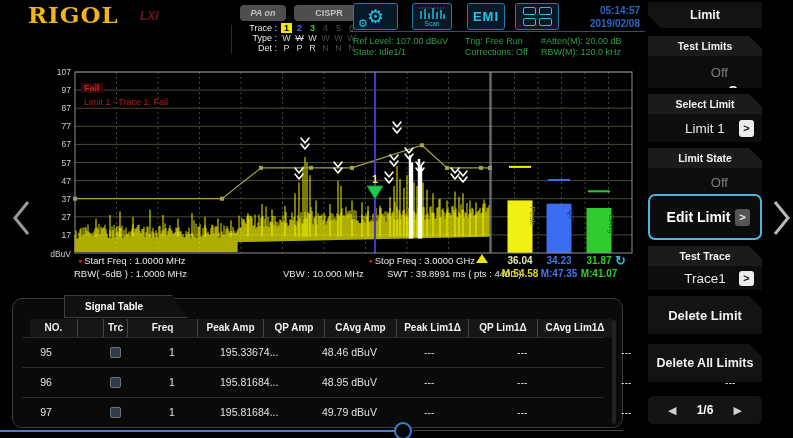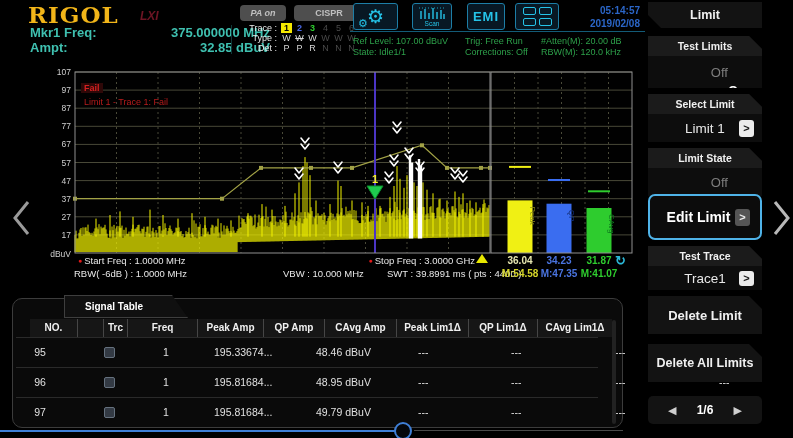--- a/index.html
+++ b/index.html
@@ -48,21 +48,21 @@
   .panel{left:12px;top:298px;width:611px;height:130px;background:#0a0a0a;
          border:1px solid #3c3c3c;border-radius:10px;}
   .tab{left:64px;top:295px;width:124px;height:23px;background:#101010;border:1px solid #3e3e3e;
        clip-path:polygon(0 0,calc(100% - 16px) 0,100% 100%,0 100%);
        color:#fff;font-size:10px;font-weight:bold;line-height:21px;padding-left:20px;}
   .tgrid{display:grid;grid-template-columns:48px 26px 24px 70px 66px 61px 72px 72px 69px 74px;}
   .thead{left:30px;top:319px;width:582px;height:18px;background:#161616;}
   .thead div{font-size:10px;font-weight:bold;color:#f0f0f0;text-align:center;line-height:17px;
              border-right:1px solid #464646;overflow:hidden;}
   .thead div:last-child{border-right:none;}
-  .trow{left:16px;width:582px;height:30px;border-top:1px solid #2a2a2a;gap:32px;}
+  .trow{left:22px;width:582px;height:30px;border-top:1px solid #2a2a2a;gap:32px;}
   .trow div{font-size:10.5px;color:#e0e0e0;line-height:29px;overflow:hidden;}
   .c-center{text-align:center;}
   .c-left{text-align:left;padding-left:4px;}
   .c-dash{text-align:left;padding-left:8px;color:#cfcfcf;}
   .cbwrap{display:flex;align-items:center;justify-content:center;}
   .cb{width:11px;height:11px;border:1px solid #66727f;background:#333a44;border-radius:2px;}
   .scrollstrip{left:612px;top:320px;width:4px;height:104px;background:#222;border-radius:2px;}
 
   
   .m-item{position:absolute;left:648px;width:114px;background:#131313;color:#f0f0f0;}
@@ -148,30 +148,20 @@
       <rect x="75" y="72" width="415" height="181" fill="none" stroke="#909090"></rect>
       <rect x="491" y="72" width="141" height="181" fill="none" stroke="#909090"></rect>
     </svg>
 
   <div class="abs logo">RIGOL</div>
   <div class="abs lxi">LXI</div>
 
   <div class="abs pill" style="left:240px;width:46px;font-style:italic;">PA on</div>
   <div class="abs pill" style="left:294px;width:70px;">CISPR</div>
 
-  <div class="abs mkr">
-    <div class="mkr-row">
-      <span>Mkr1 Freq:</span>
-      <span>375.000000 MHz</span>
-    </div>
-    <div class="mkr-row">
-      <span>Ampt:</span>
-      <span>32.85 dBuV</span>
-    </div>
-  </div>
 
   <div class="abs vdiv"></div>
 
   <div class="abs legend">
     <div class="lg-row">
       <span class="lg-label">Trace :</span>
       <span class="lg-v t1">1</span>
       <span class="lg-v t2">2</span>
       <span class="lg-v t3">3</span>
       <span class="lg-v dim">4</span>

